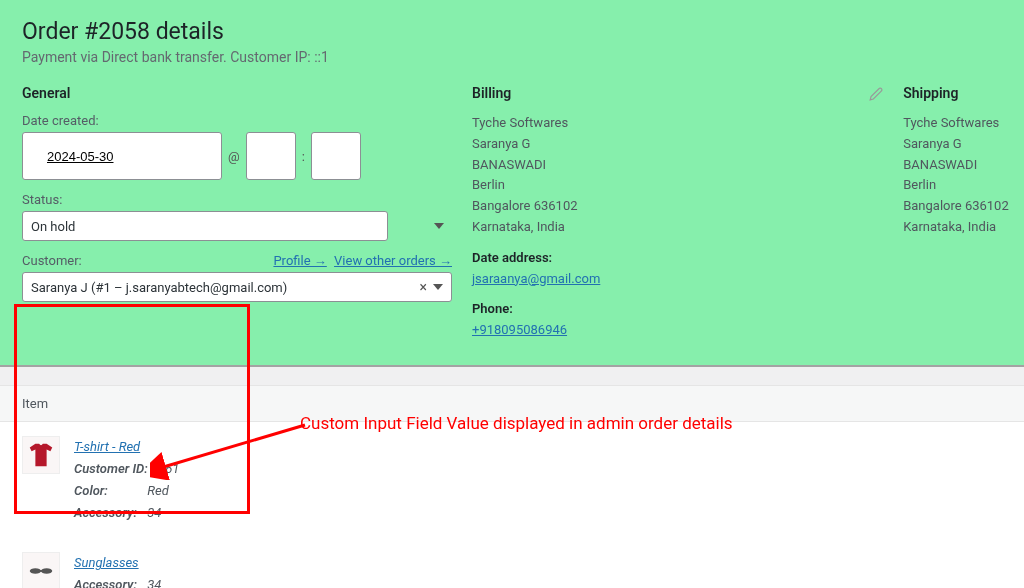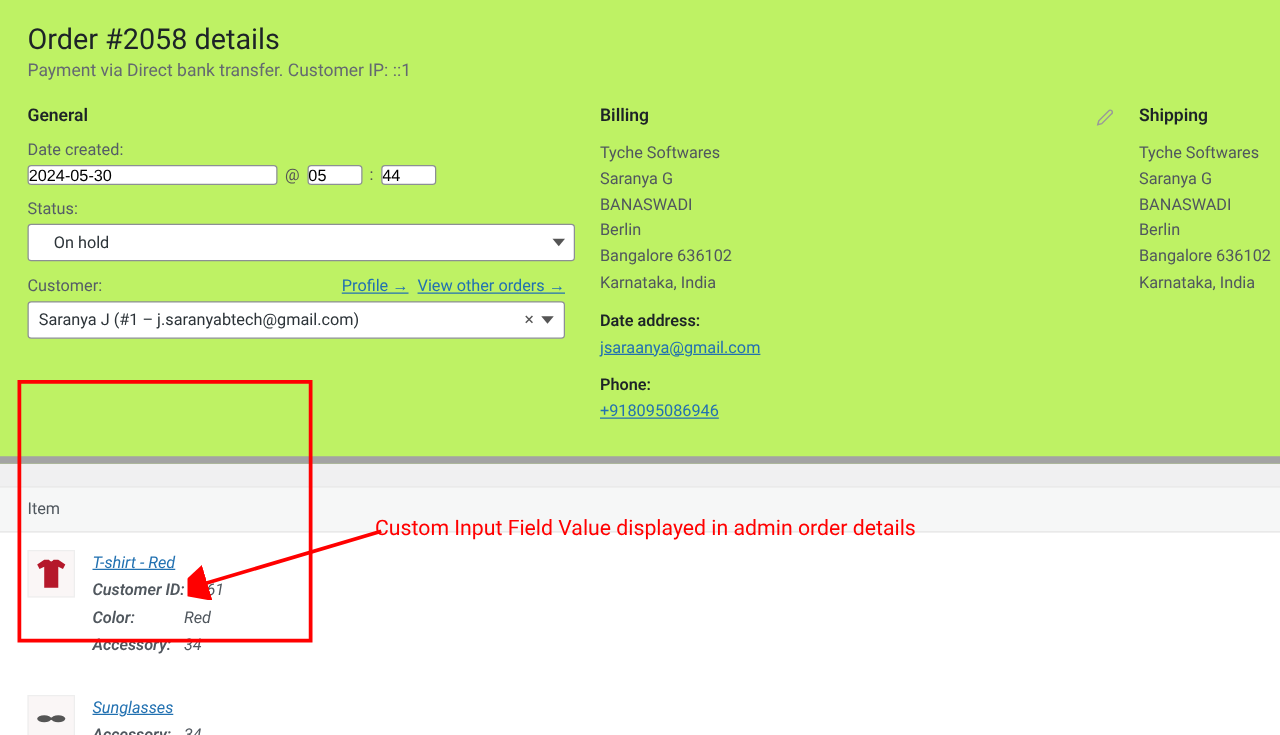--- a/index.html
+++ b/index.html
@@ -4,23 +4,23 @@
 <style>
   * { box-sizing: border-box; margin: 0; padding: 0; }
   body {
     font-family: -apple-system, BlinkMacSystemFont, "Segoe UI", Roboto, sans-serif;
     background: #f0f0f1;
     color: #1d2327;
     font-size: 13px;
     width: 1024px;
   }
   .order-panel {
-    background: #bef264;
+    background: #86efac;
     padding: 18px 22px 24px 22px;
-    border-bottom: 6px solid #a3a3a3;
+    border-bottom: 2px solid #a3a3a3;
   }
   .order-title {
     font-size: 23px;
     font-weight: 400;
     color: #1d2327;
     margin-bottom: 4px;
   }
   .order-sub {
     font-size: 14px;
     color: #646970;
@@ -45,41 +45,42 @@
     margin-bottom: 4px;
     display: block;
   }
   .date-row {
     display: flex;
     align-items: center;
     gap: 6px;
     margin-bottom: 12px;
   }
   .date-row input[type="text"] {
-    height: 16px;
+    height: 48px;
     border: 1px solid #8c8f94;
     border-radius: 3px;
-    padding: 0 0;
+    padding: 0 24px;
     font-size: 13px;
     background: #fff;
+    text-decoration: underline;
   }
   .date-row .sep { color: #555; }
   .date-input { width: 200px; }
   .time-input { width: 44px; text-align: left; }
   .status-row { margin-bottom: 12px; }
   .select-wrap {
     position: relative;
   }
   .select-box {
-    width: 438px;
+    width: 366px;
     height: 30px;
     border: 1px solid #8c8f94;
     border-radius: 3px;
     background: #fff;
-    padding: 0 28px 0 20px;
+    padding: 0 28px 0 8px;
     font-size: 13px;
     display: flex;
     align-items: center;
     color: #2c3338;
     cursor: pointer;
   }
   .select-box .chev {
     position: absolute;
     right: 8px;
     top: 50%;

